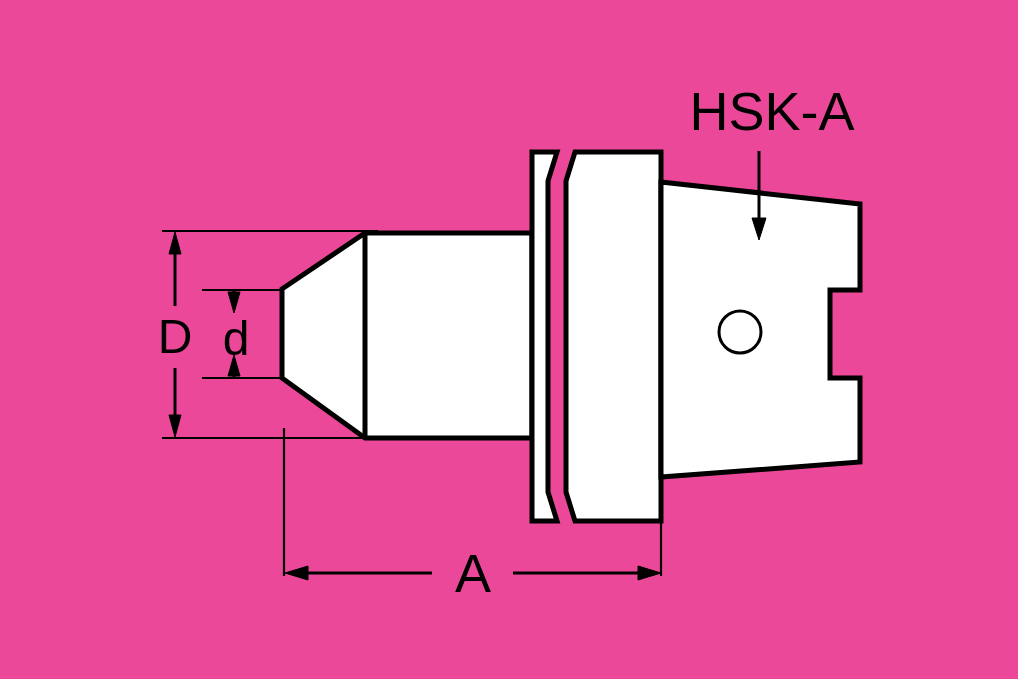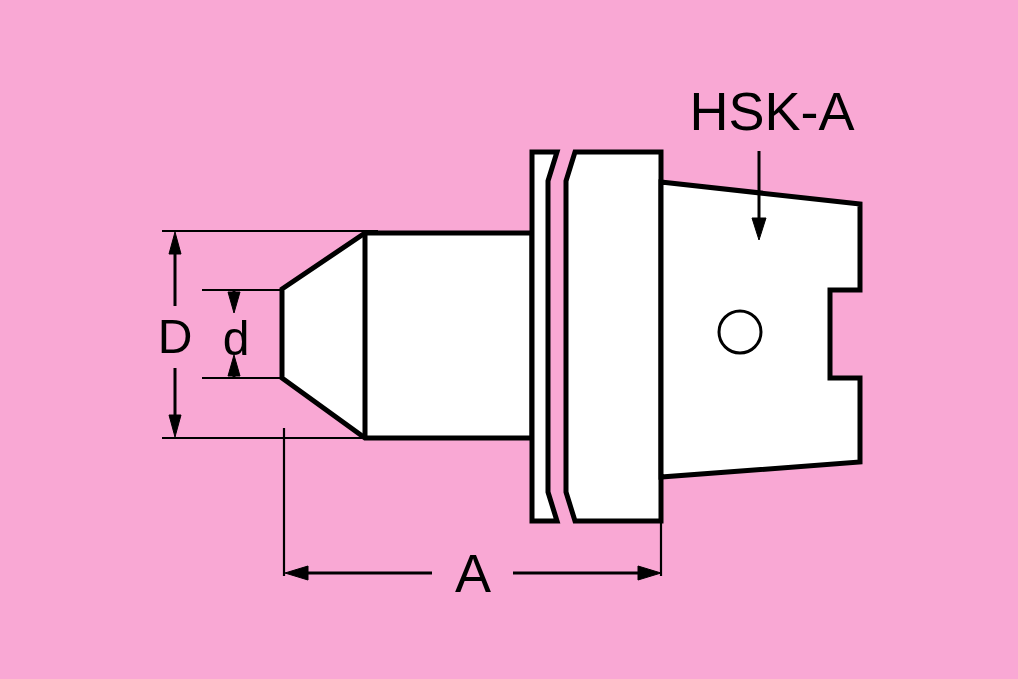--- a/index.html
+++ b/index.html
@@ -8,21 +8,21 @@
     padding: 0;
     background: #ffffff;
   }
   body {
     font-family: "Liberation Sans", sans-serif;
   }
   #drawing-root {
     position: relative;
     width: 1018px;
     height: 679px;
-    background: #f9a8d4;
+    background: #ec4899;
     overflow: hidden;
   }
   #drawing-svg {
     display: block;
     width: 1018px;
     height: 679px;
   }
   .dim-label {
     font-family: "Liberation Sans", sans-serif;
     fill: #000000;

